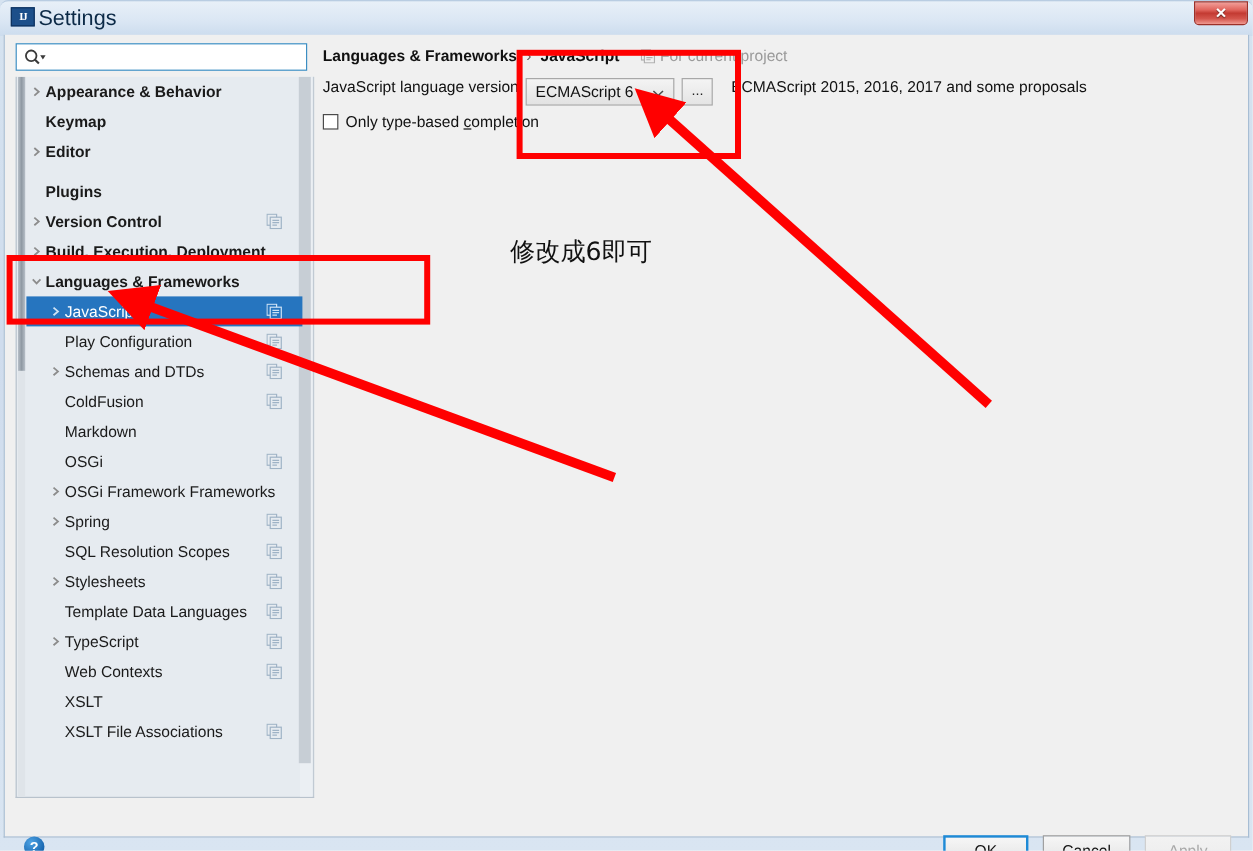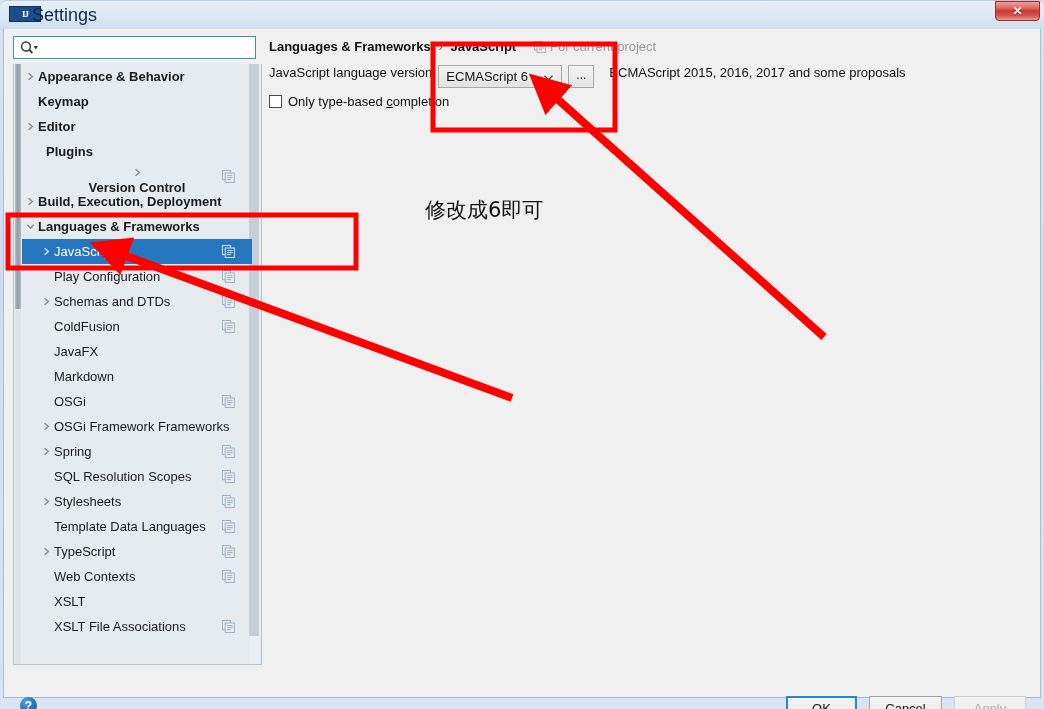--- a/index.html
+++ b/index.html
@@ -41,21 +41,21 @@
     position: absolute;
     left: 0; top: 0;
     width: 1044px;
     height: 29px;
     display: flex;
     align-items: center;
   }
   .win-icon {
     position: absolute;
     left: 9px; top: 6px;
-    width: 32px; height: 16px;
+    width: 20px; height: 16px;
     background: #1c4f8a;
     border: 1px solid #0e3360;
     box-sizing: border-box;
     display: flex;
     align-items: center;
     justify-content: center;
     color: #ffffff;
     font-size: 9px;
     font-weight: bold;
     letter-spacing: -1px;
@@ -454,25 +454,25 @@
             <span class="tree-label">Keymap</span>
           </div>
           <div class="tree-row bold" style="padding-left: 0px;">
             <span class="tree-arrow">
               <svg width="9" height="9" viewBox="0 0 9 9">
                 <polyline points="2.6,1.3 6.3,4.5 2.6,7.7" fill="none" stroke="#8c8c8c" stroke-width="1.5"></polyline>
               </svg>
             </span>
             <span class="tree-label">Editor</span>
           </div>
-          <div class="tree-row bold" style="padding-left: 8px;">
+          <div class="tree-row bold" style="padding-left: 0px; margin-top: 8px;">
             <span class="tree-arrow"></span>
             <span class="tree-label">Plugins</span>
           </div>
-          <div class="tree-row bold" style="padding-left: 0px; flex-direction: column;">
+          <div class="tree-row bold" style="padding-left: 0px;">
             <span class="tree-arrow">
               <svg width="9" height="9" viewBox="0 0 9 9">
                 <polyline points="2.6,1.3 6.3,4.5 2.6,7.7" fill="none" stroke="#8c8c8c" stroke-width="1.5"></polyline>
               </svg>
             </span>
             <span class="tree-label">Version Control</span>
             <span class="copy-badge"><svg width="13" height="13" viewBox="0 0 13 13">
                 <rect x="0.5" y="0.5" width="8" height="9.2" fill="none" stroke="#9fb3c6"></rect>
                 <rect x="3.2" y="3" width="9.2" height="9.5" fill="#e6ebf0" stroke="#9fb3c6"></rect>
                 <line x1="5" y1="5.6" x2="10.6" y2="5.6" stroke="#9fb3c6"></line>
@@ -540,24 +540,20 @@
           <div class="tree-row" style="padding-left: 16px;">
             <span class="tree-arrow"></span>
             <span class="tree-label">ColdFusion</span>
             <span class="copy-badge"><svg width="13" height="13" viewBox="0 0 13 13">
                 <rect x="0.5" y="0.5" width="8" height="9.2" fill="none" stroke="#9fb3c6"></rect>
                 <rect x="3.2" y="3" width="9.2" height="9.5" fill="#e6ebf0" stroke="#9fb3c6"></rect>
                 <line x1="5" y1="5.6" x2="10.6" y2="5.6" stroke="#9fb3c6"></line>
                 <line x1="5" y1="7.6" x2="10.6" y2="7.6" stroke="#9fb3c6"></line>
                 <line x1="5" y1="9.6" x2="8.8" y2="9.6" stroke="#9fb3c6"></line>
               </svg></span>
-          </div>
-          <div class="tree-row" style="padding-left: 16px;">
-            <span class="tree-arrow"></span>
-            <span class="tree-label">JavaFX</span>
           </div>
           <div class="tree-row" style="padding-left: 16px;">
             <span class="tree-arrow"></span>
             <span class="tree-label">Markdown</span>
           </div>
           <div class="tree-row" style="padding-left: 16px;">
             <span class="tree-arrow"></span>
             <span class="tree-label">OSGi</span>
             <span class="copy-badge"><svg width="13" height="13" viewBox="0 0 13 13">
                 <rect x="0.5" y="0.5" width="8" height="9.2" fill="none" stroke="#9fb3c6"></rect>

